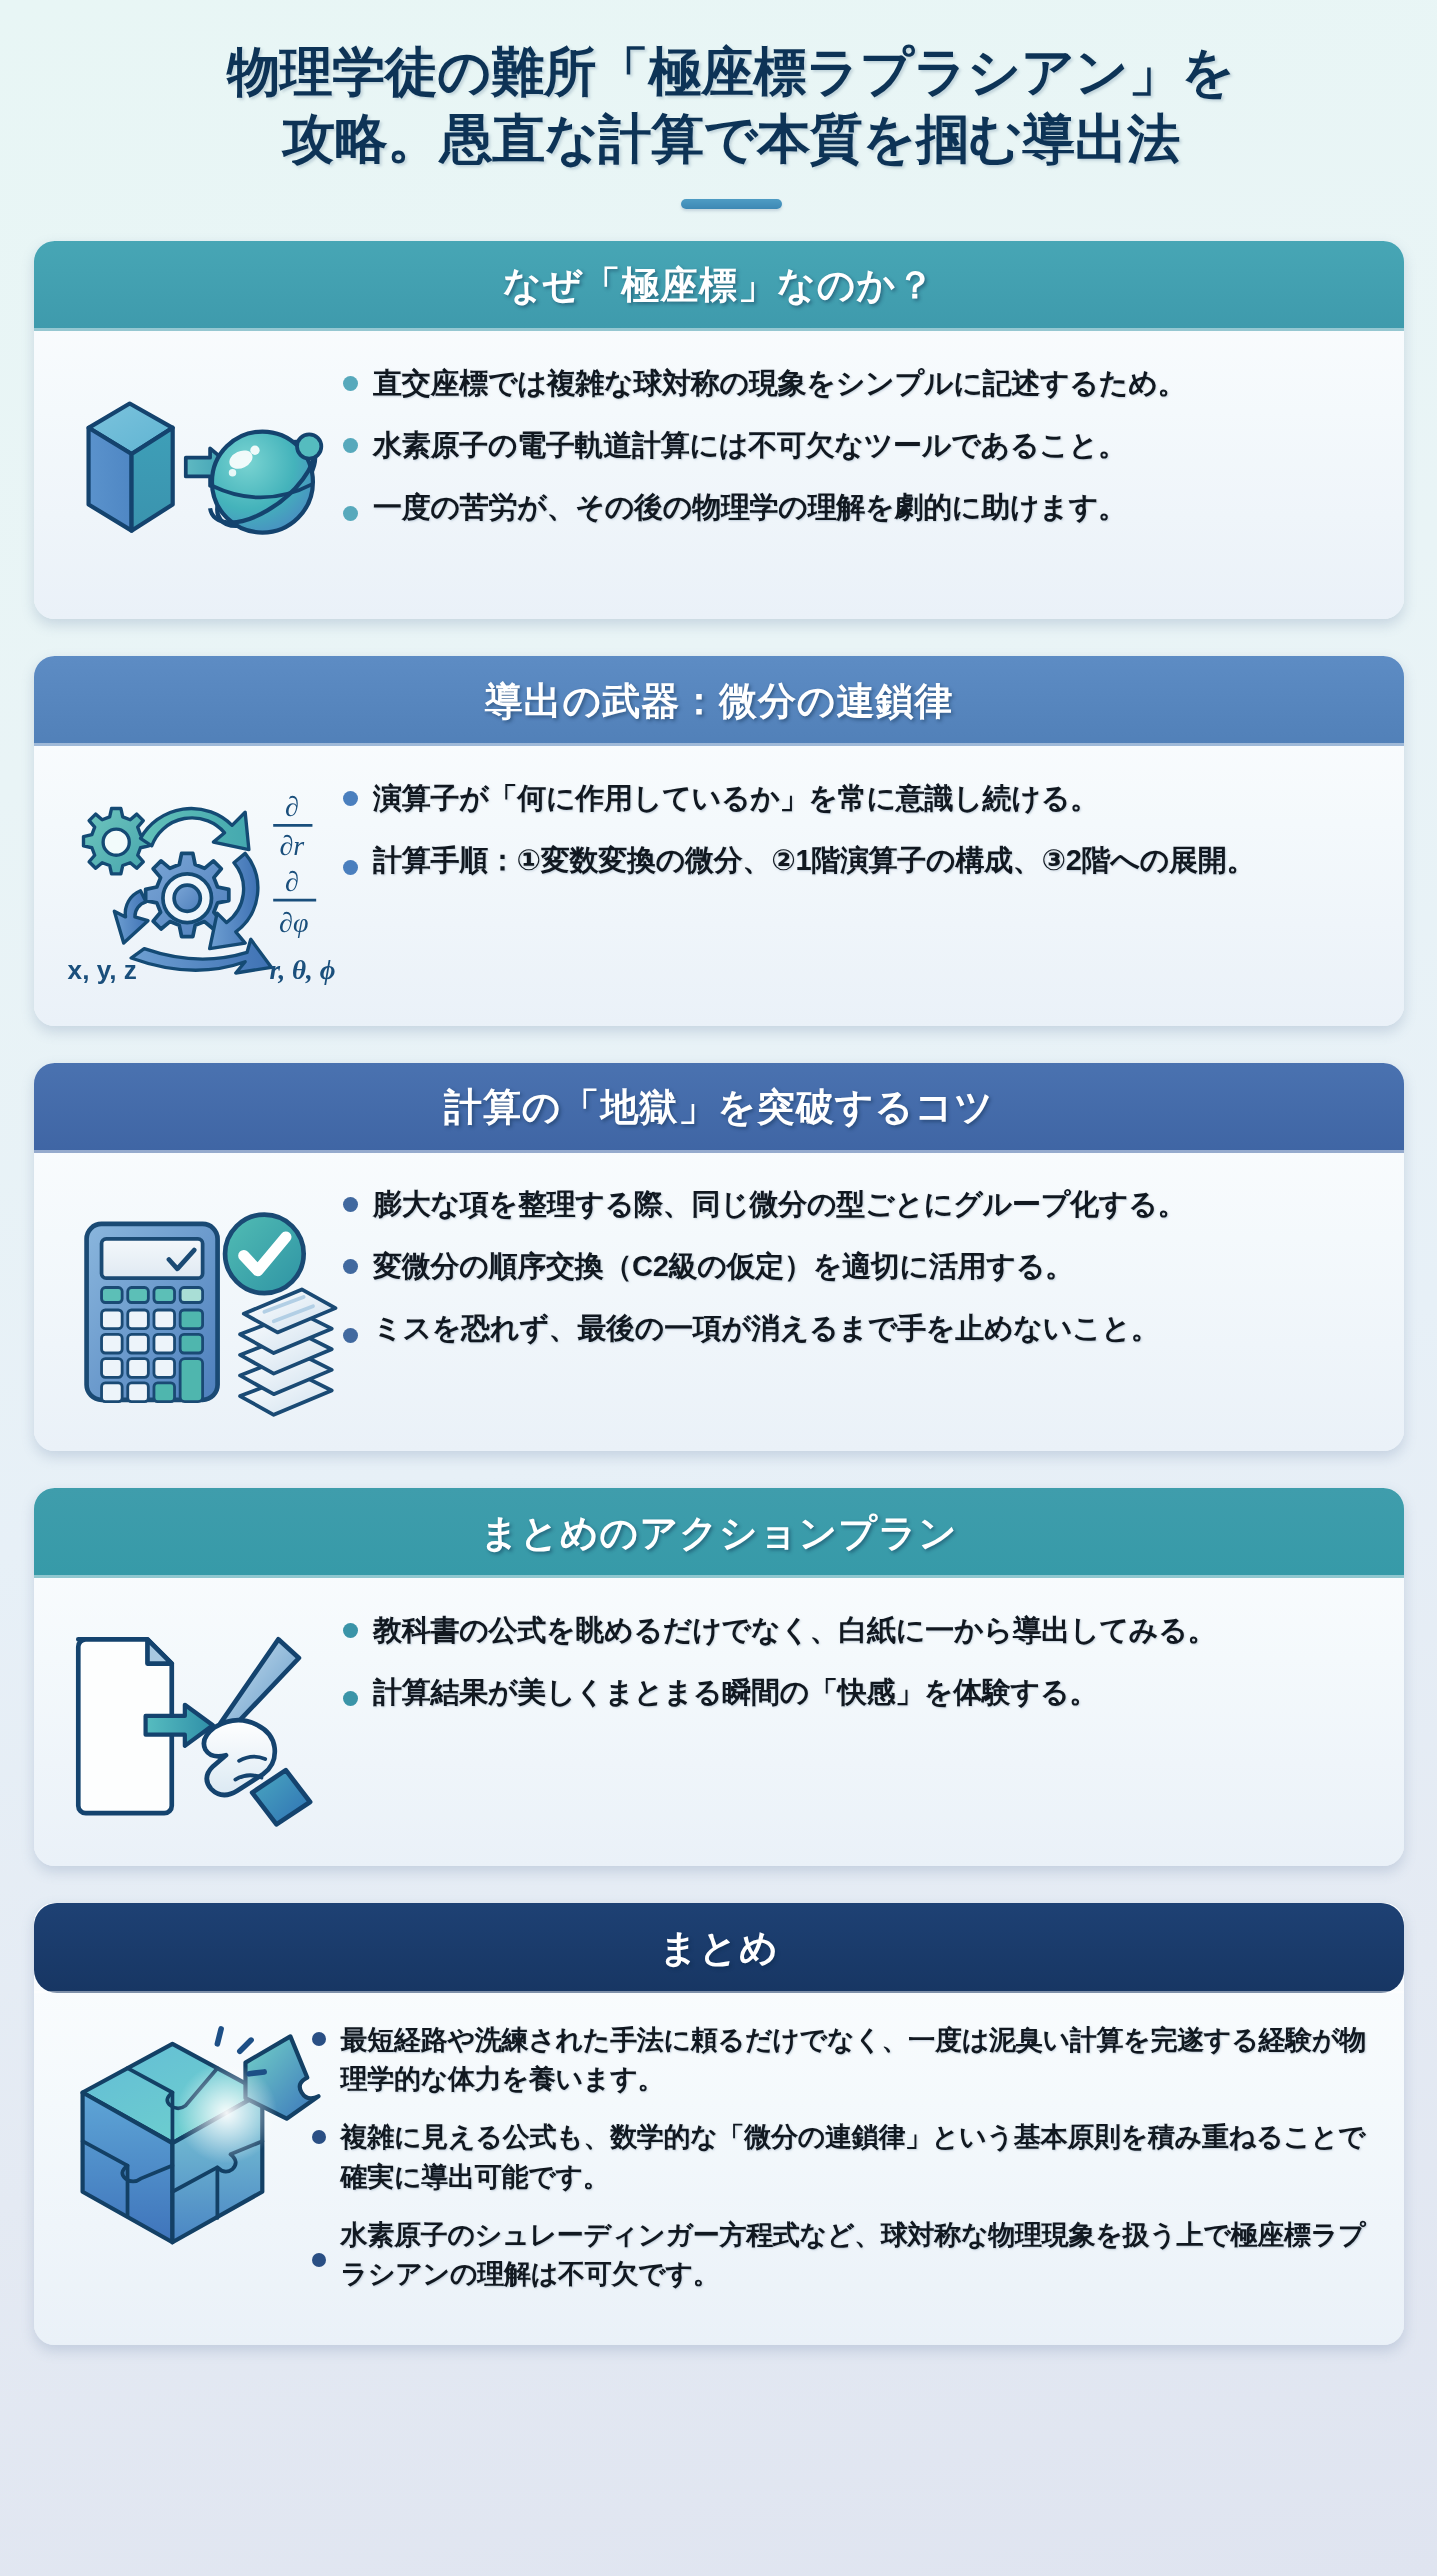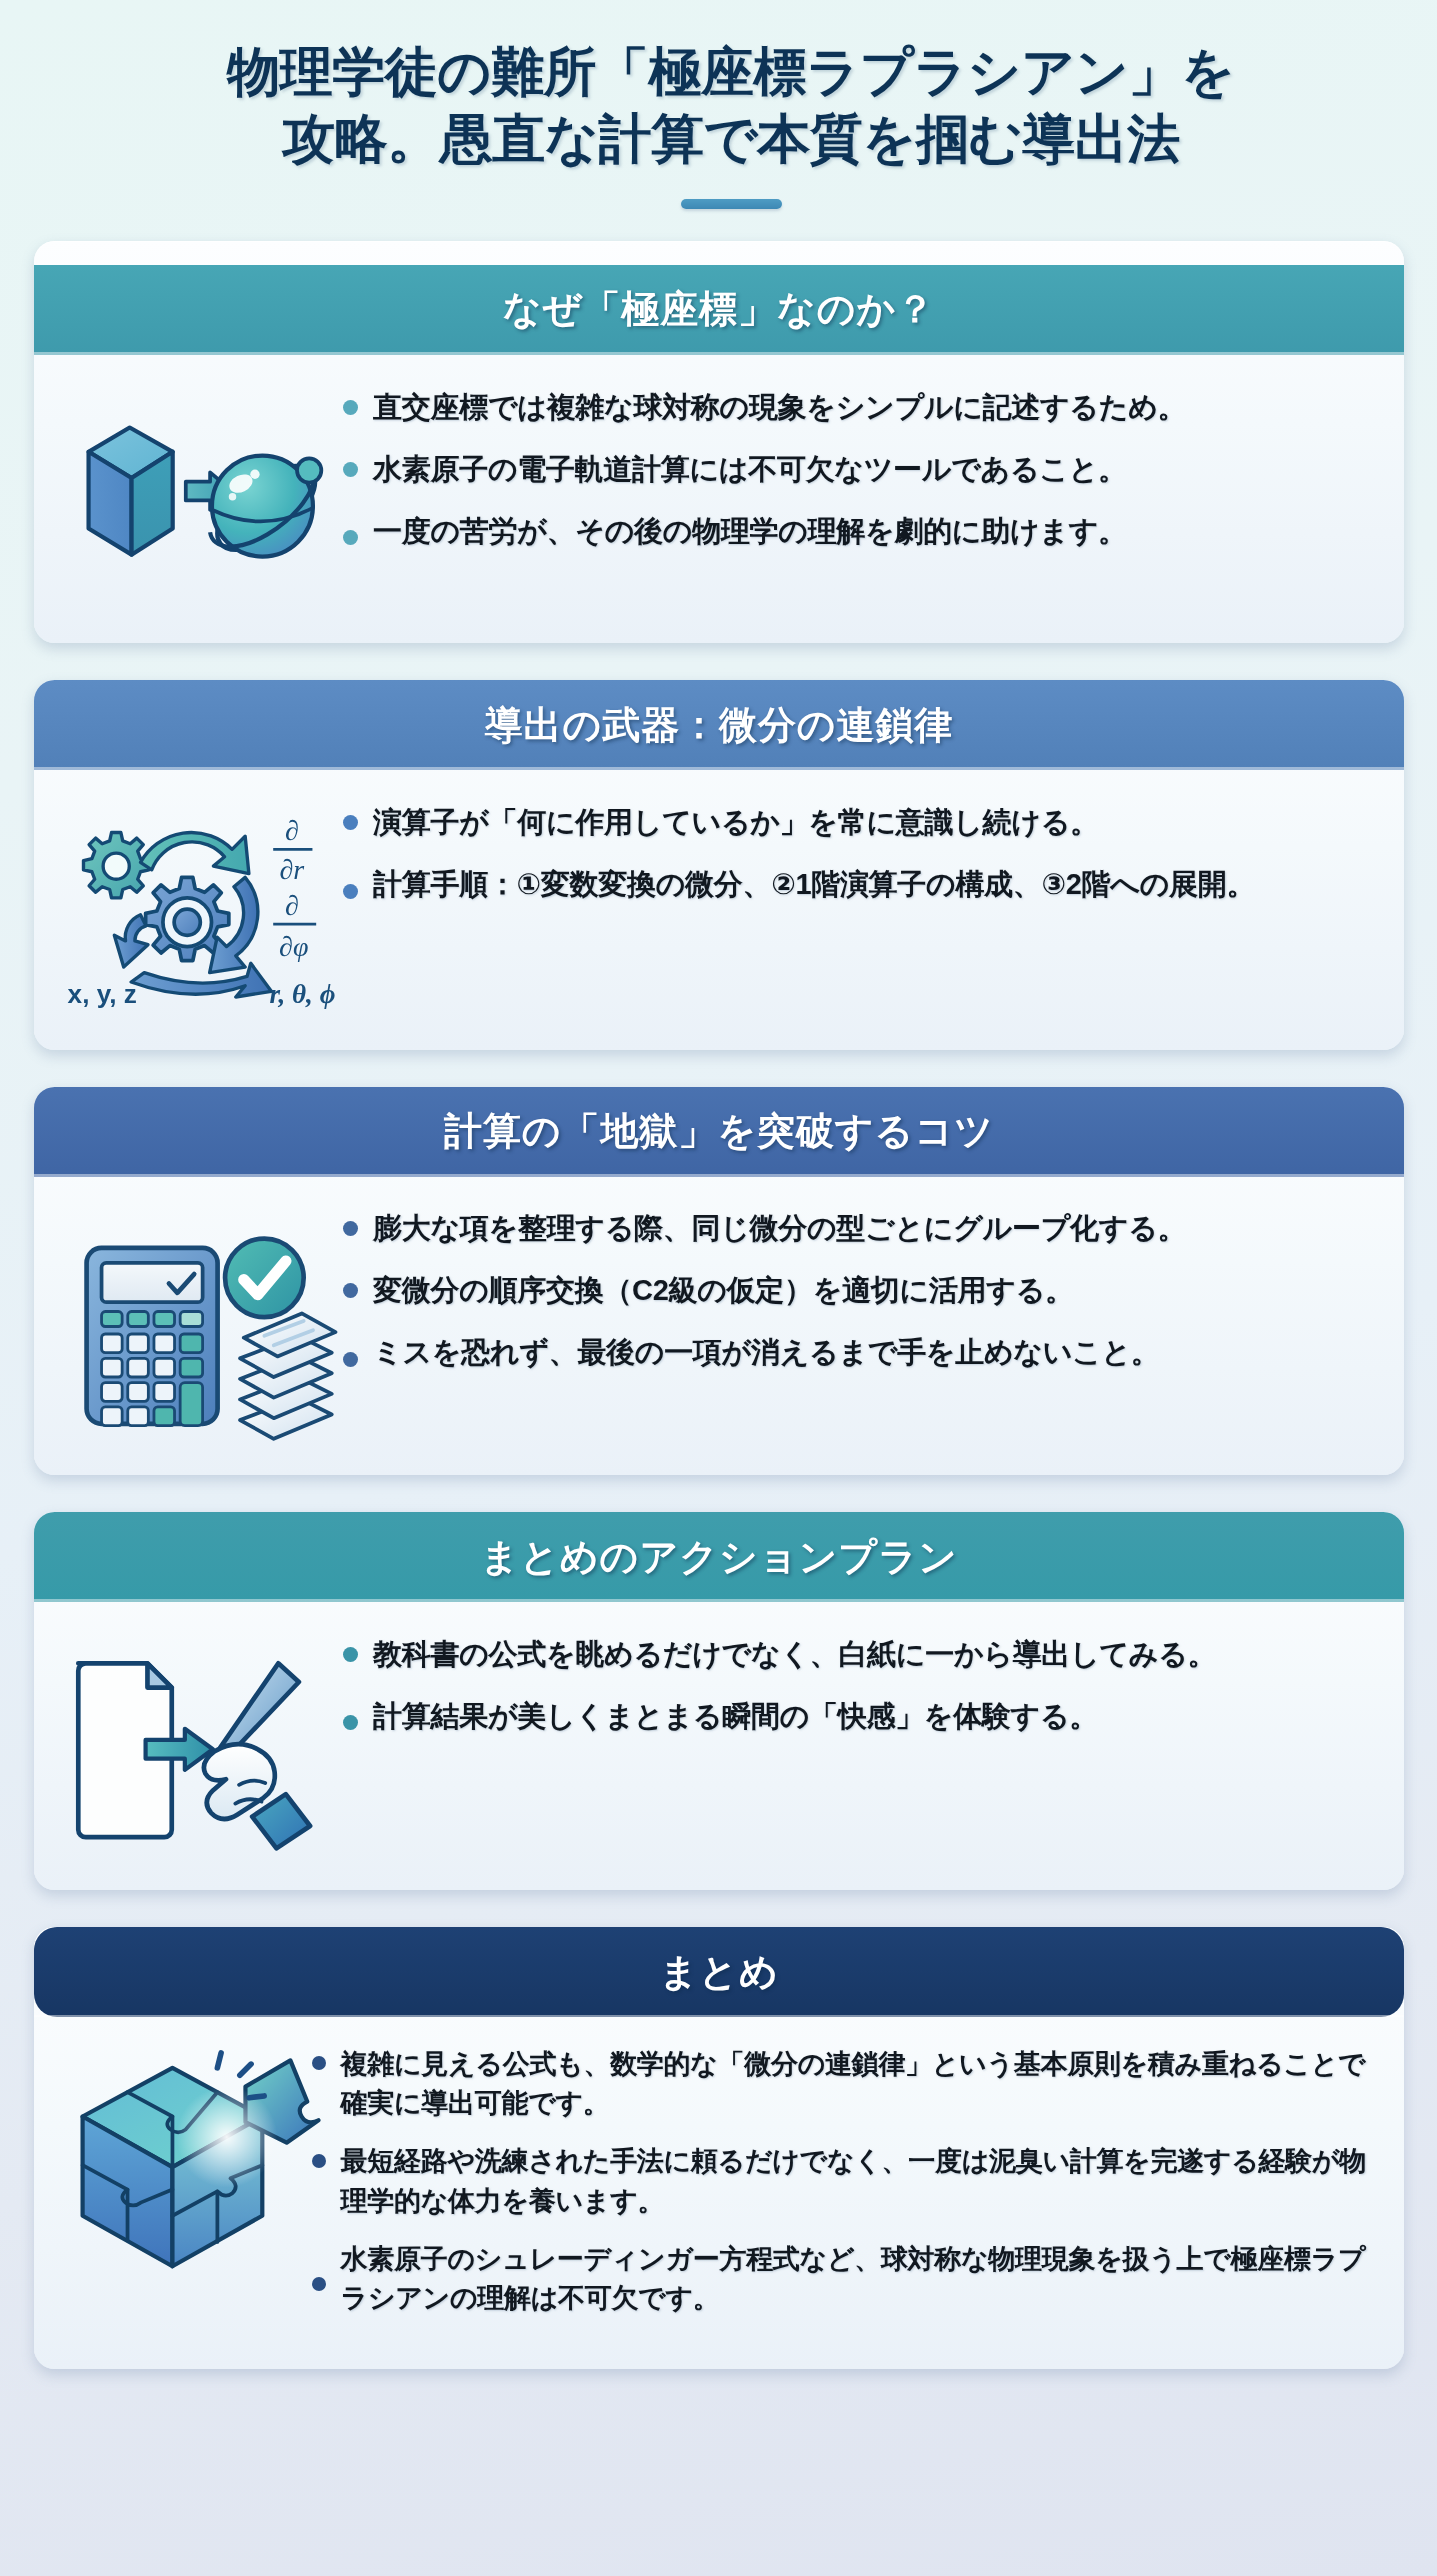--- a/index.html
+++ b/index.html
@@ -72,21 +72,21 @@
 
 <div class="title-wrap">
   <div class="title-line">物理学徒の難所「極座標ラプラシアン」を</div>
   <div class="title-line">攻略。愚直な計算で本質を掴む導出法</div>
   <div class="title-rule"></div>
 </div>
 
 <div class="cards">
 
   <section class="card card-1">
-    <div class="card-head" style="background:linear-gradient(180deg,#47a6b5,#3e9aac);margin-top:24px;">
+    <div class="card-head" style="background:linear-gradient(180deg,#47a6b5,#3e9aac);">
       <span class="card-title">なぜ「極座標」なのか？</span>
     </div>
     <div class="card-body">
       <div class="icon-col">
         <svg width="258" height="215" viewBox="0 0 276 230">
           <defs>
             <linearGradient id="cTop" x1="0" y1="0" x2="1" y2="1">
               <stop offset="0" stop-color="#7cc3dd"></stop>
                 <stop offset="1" stop-color="#5fb4d2"></stop>
             </linearGradient>
@@ -413,25 +413,25 @@
           <g stroke="#1d4f86" stroke-width="6" stroke-linecap="round">
             <line x1="166" y1="18" x2="170" y2="2"></line>
             <line x1="190" y1="26" x2="202" y2="14"></line>
             <line x1="200" y1="50" x2="216" y2="48"></line>
           </g>
         </svg>
       </div>
       <div class="bullets">
         <div class="bullet">
           <span class="dot" style="background:#2a4f84;"></span>
+          <span class="btxt">最短経路や洗練された手法に頼るだけでなく、一度は泥臭い計算を完遂する経験が物理学的な体力を養います。</span>
+        </div>
+        <div class="bullet">
+          <span class="dot" style="background:#2a4f84;"></span>
           <span class="btxt">複雑に見える公式も、数学的な「微分の連鎖律」という基本原則を積み重ねることで確実に導出可能です。</span>
-        </div>
-        <div class="bullet">
-          <span class="dot" style="background:#2a4f84;"></span>
-          <span class="btxt">最短経路や洗練された手法に頼るだけでなく、一度は泥臭い計算を完遂する経験が物理学的な体力を養います。</span>
         </div>
         <div class="bullet">
           <span class="dot" style="background:#2a4f84;"></span>
           <span class="btxt">水素原子のシュレーディンガー方程式など、球対称な物理現象を扱う上で極座標ラプラシアンの理解は不可欠です。</span>
         </div>
       </div>
     </div>
   </section>
 
 </div>

